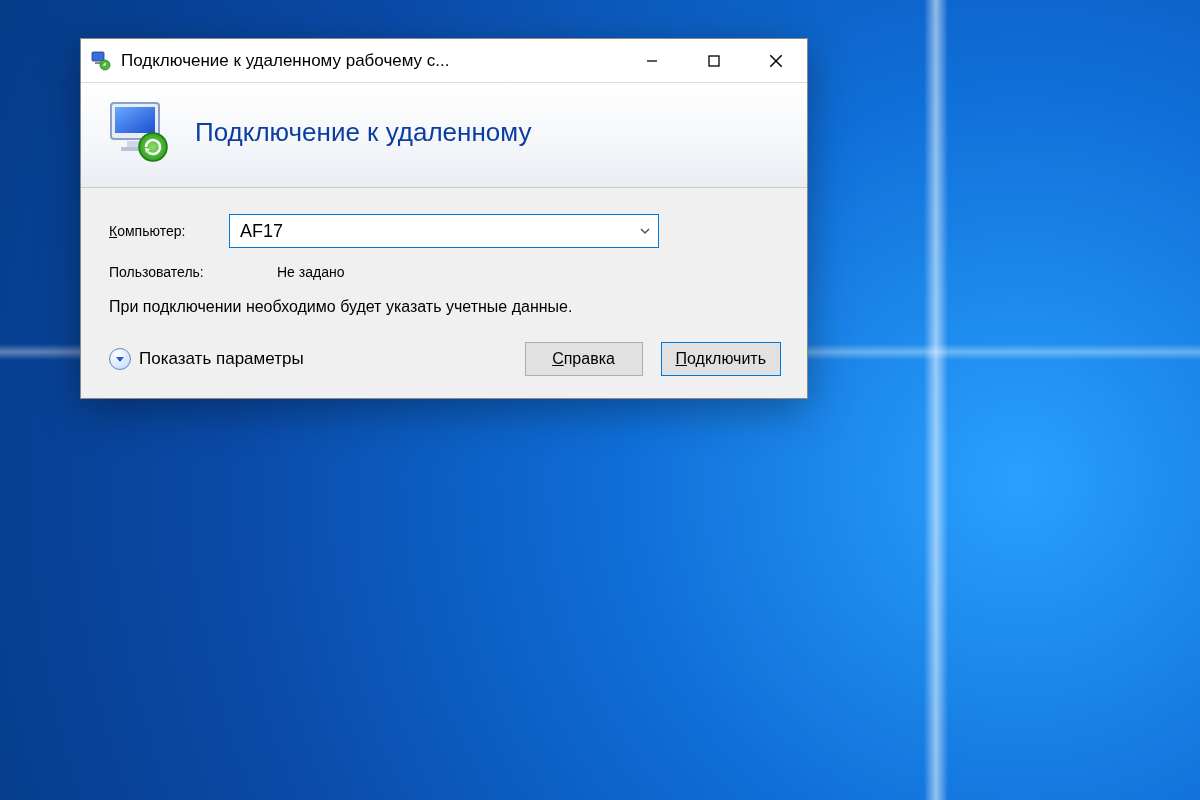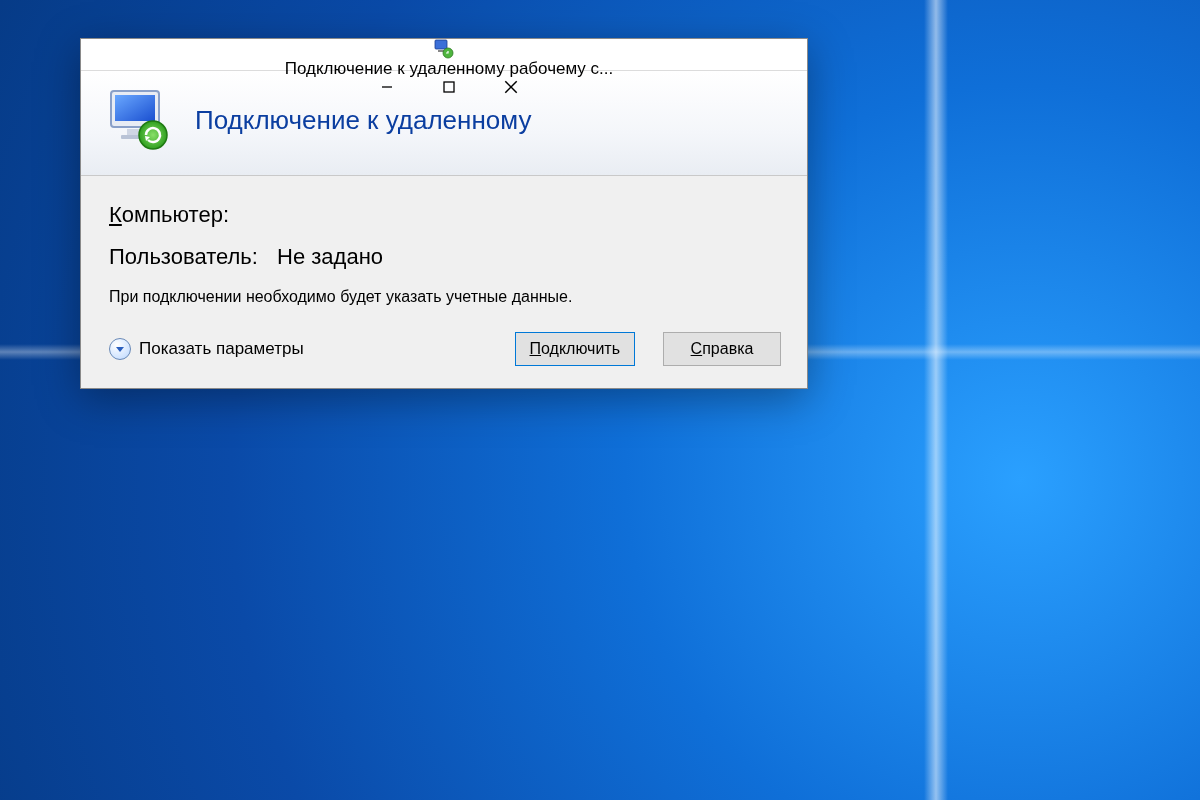--- a/index.html
+++ b/index.html
@@ -22,26 +22,25 @@
     position: absolute;
     left: 80px; top: 38px;
     width: 728px;
     background: #f0f0f0;
     border: 1px solid #8a8a8a;
     box-shadow: 0 10px 40px rgba(0,0,0,0.35);
   }
 
   
   .titlebar {
-    height: 32px;
+    height: 44px;
     background: #ffffff;
     display: flex; align-items: center;
     padding-left: 10px;
     border-bottom: 1px solid #dcdcdc;
-    flex-direction: column;
   }
   .titlebar .app-icon {
     width: 20px; height: 20px; margin-right: 10px; position: relative;
   }
   .titlebar .app-icon svg { width: 20px; height: 20px; display:block; }
   .titlebar .title-text { font-size: 17px; color: #000; flex: 0 0 auto; }
   .titlebar .spacer { flex: 1; }
   .win-controls { display: flex; height: 100%; }
   .win-btn {
     width: 62px; height: 100%;
@@ -60,42 +59,42 @@
   }
   .banner-icon { width: 72px; height: 72px; flex: 0 0 auto; }
   .banner-icon svg { width: 100%; height: 100%; }
   .banner-text { color: #0b3ea0; line-height: 1.15; }
   .banner-line1 { font-size: 26px; font-weight: 400; text-align: right; }
   .banner-line2 { font-size: 30px; font-weight: 700; margin-top: 2px; }
 
   
   .body-area { padding: 26px 26px 22px 28px; }
   .row { display:flex; align-items:center; margin-bottom: 16px; }
-  .lbl { font-size: 22px; color:#000; }
+  .lbl { font-size: 14px; color:#000; }
   .lbl .ul { text-decoration: underline; }
   .computer-label { width: 120px; }
 
   .combo {
     position: relative; flex: 0 0 430px; height: 34px;
     border: 1px solid #0078d7; background:#fff;
     display:flex; align-items:center;
   }
   .combo input {
     border:none; outline:none; font-size: 18px; font-family: inherit;
     padding: 0 10px; flex:1; height:100%; background:transparent;
   }
   .combo .caret {
     width: 26px; height:100%; display:flex; align-items:center; justify-content:center;
   }
   .combo .caret svg { width:12px; height:12px; stroke:#555; stroke-width:1.5; fill:none; }
 
   .user-row .lbl:first-child { width: 168px; }
   .info { font-size: 16px; color:#000; margin: 14px 0 24px 0; line-height:1.35; max-width: 560px; }
 
-  .footer { display:flex; align-items:center; gap:28px; }
+  .footer { display:flex; align-items:center; gap:18px; }
   .expand {
     display:flex; align-items:center; gap:8px; font-size:17px; color:#000;
     background:none; border:none; padding:0;
   }
   .expand-icon {
     width:22px; height:22px; border:1px solid #6a8ab8; border-radius:50%;
     background: radial-gradient(circle at 35% 30%, #ffffff, #cfe3ff 70%, #a9c9f0);
     display:flex; align-items:center; justify-content:center;
   }
   .expand-icon svg { width:10px; height:10px; fill:#2a5fbf; }
@@ -168,37 +167,45 @@
     </div>
     <div class="banner-text">
       <div class="banner-line1">Подключение к удаленному</div>
     </div>
   </div>
 
   <div class="body-area">
 
     <div class="row">
       <span class="lbl computer-label"><span class="ul">К</span><span>омпьютер:</span></span>
+      <div class="combo">
+        <input type="text" value="AF17" style="">
+        <div class="caret">
+          <svg viewBox="0 0 12 12">
+              <polyline points="2,4 6,8 10,4"></polyline>
+            </svg>
+        </div>
+      </div>
     </div>
 
     <div class="row user-row">
       <span class="lbl">Пользователь:</span>
       <span class="lbl">Не задано</span>
     </div>
 
     <div class="info">При подключении необходимо будет указать учетные данные.</div>
 
     <div class="footer">
       <button class="expand">
         <span class="expand-icon">
           <svg viewBox="0 0 10 10">
               <polygon points="1,3 9,3 5,8"></polygon>
             </svg>
         </span>
         <span><span class="ul">П</span><span>оказать параметры</span></span>
       </button>
       <span class="spacer"></span>
+      <button class="btn"><span class="ul">С</span><span>правка</span></button>
       <button class="btn primary"><span class="ul">П</span><span>одключить</span></button>
-      <button class="btn"><span class="ul">С</span><span>правка</span></button>
     </div>
 
   </div>
 </div>
 
 </body></html>

